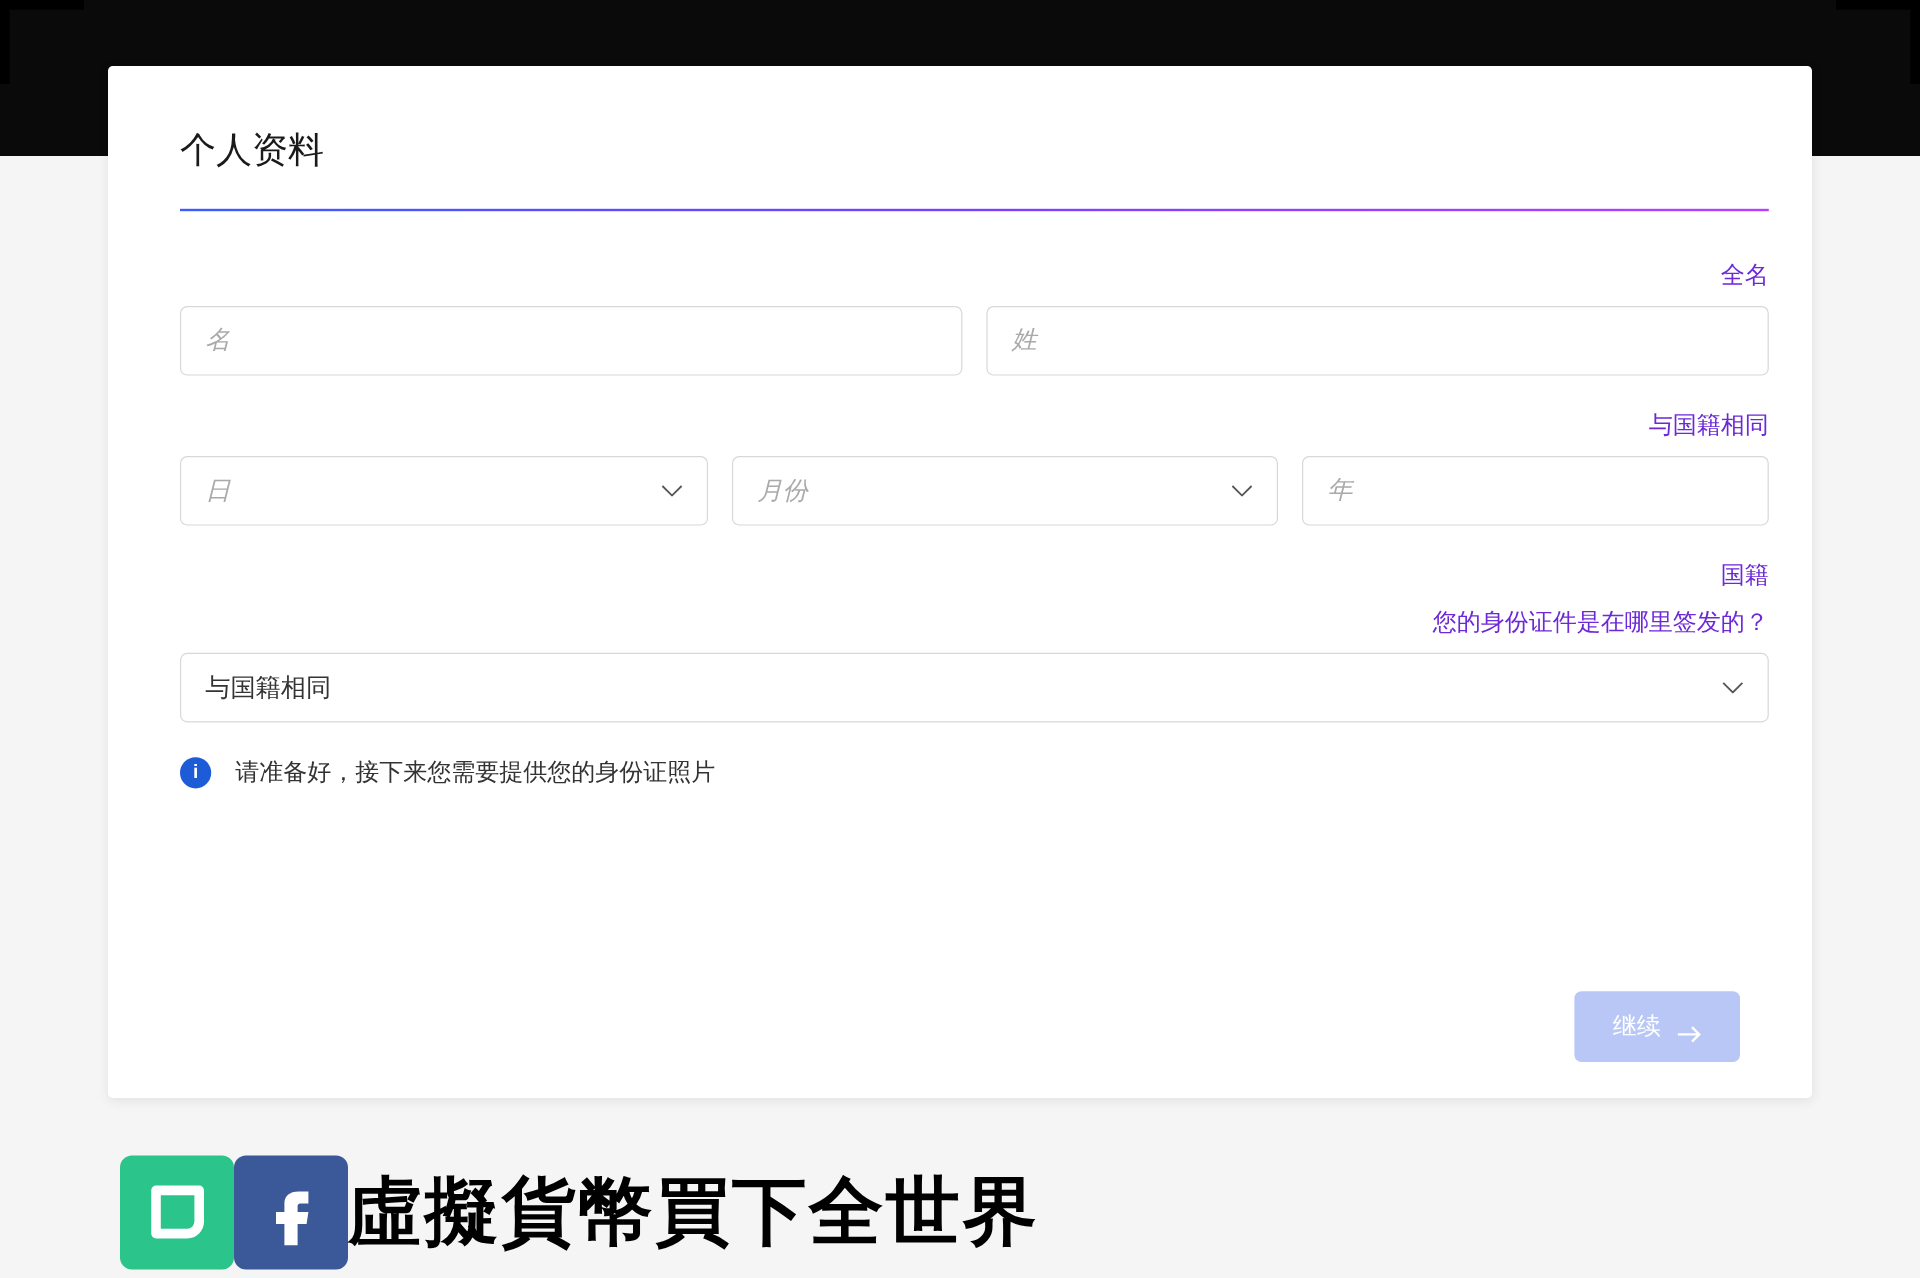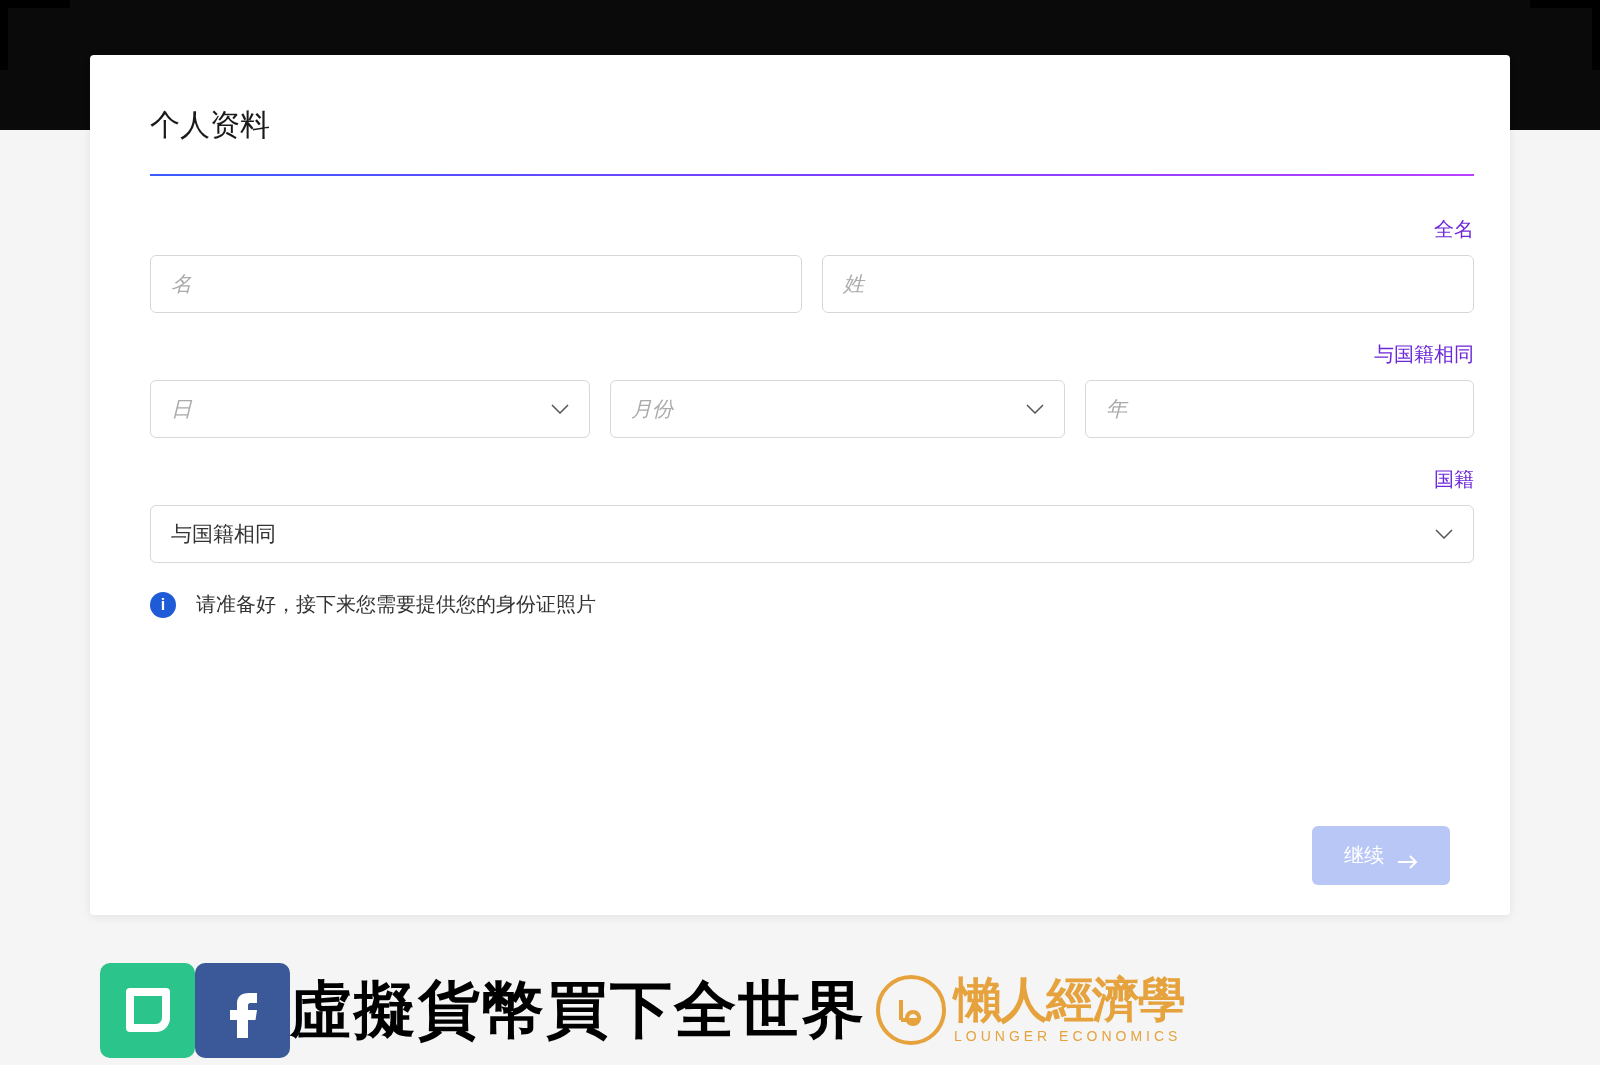--- a/index.html
+++ b/index.html
@@ -270,20 +270,21 @@
             </svg>
         </div>
       </div>
       <div class="col-year">
         <input class="input" type="text" placeholder="年" style="">
       </div>
     </div>
 
     <label class="field-label">国籍</label>
 
+    <label class="field-label">您的身份证件是在哪里签发的？</label>
     <div class="full-row">
       <div class="select">
         <span class="select-text">与国籍相同</span>
         <svg class="chevron" viewBox="0 0 18 10">
             <path d="M1 1 L9 9 L17 1" stroke="#555" stroke-width="1.5" fill="none"></path>
           </svg>
       </div>
     </div>
 
     <div class="info-row">
@@ -307,24 +308,13 @@
     <svg width="60" height="60" viewBox="0 0 60 60">
         <path d="M12 12 h36 a0 0 0 0 1 0 0 v26 a10 10 0 0 1 -10 10 h-26 a0 0 0 0 1 0 0 v-36 z" fill="none" stroke="#fff" stroke-width="8" stroke-linejoin="round"></path>
       </svg>
   </div>
   <div class="logo-box logo-fb">
     <svg width="55" height="55" viewBox="0 0 55 55">
         <path d="M34 10 h8 v10 h-7 c-1 0 -2 1 -2 2 v5 h9 l-1.5 10 h-7.5 v18 h-11 v-18 h-7 v-10 h7 v-7 c0 -6 4 -10 12 -10 z" fill="#fff"></path>
       </svg>
   </div>
   <span class="banner-text">虛擬貨幣買下全世界</span>
-  <div class="lounger-block">
-    <div class="lounger-icon">
-      <svg width="40" height="40" viewBox="0 0 40 40">
-          <path d="M10 30 L10 10 M10 30 L28 30 M22 22 a6 6 0 1 0 0.1 0" stroke="#e6a23c" stroke-width="4" fill="none"></path>
-        </svg>
-    </div>
-    <div class="lounger-text-wrap">
-      <span class="lounger-cn">懶人經濟學</span>
-      <span class="lounger-en">LOUNGER ECONOMICS</span>
-    </div>
-  </div>
 </div>
 
 </body></html>

